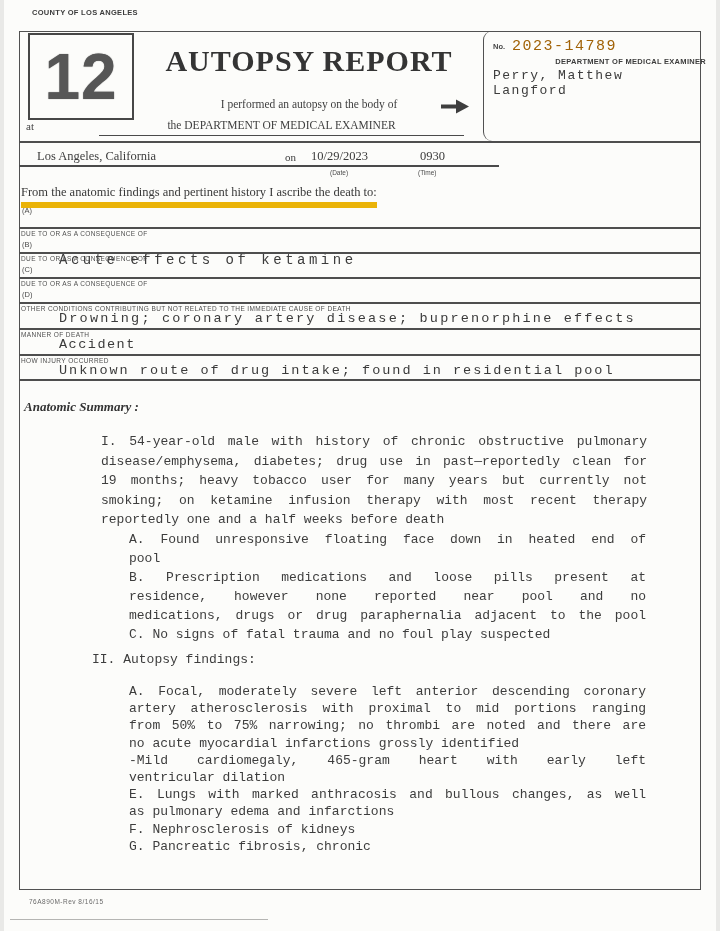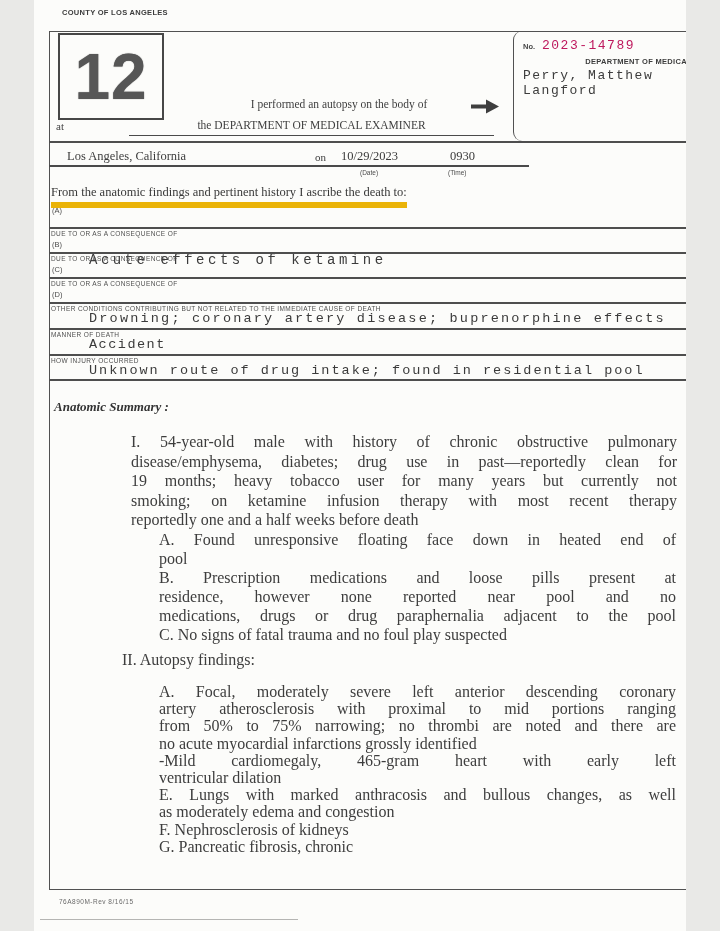--- a/index.html
+++ b/index.html
@@ -1,17 +1,17 @@
 <!DOCTYPE html>
 <html><head>
 <meta charset="utf-8">
 <style>
   html,body{margin:0;padding:0;background:#e9e9e7;}
   .page{
-    position:relative; width:652px; height:931px; margin:0 auto;
+    position:relative; width:712px; height:931px; margin:0 auto;
     background:#fcfcfa; overflow:hidden;
     font-family:"Liberation Serif", serif; color:#3a3a3a;
   }
   
   .abs{position:absolute;}
   .rule{position:absolute; left:15px; width:682px; height:1.5px; background:#4e4e4e;}
   .sans{font-family:"Liberation Sans", sans-serif;}
   .mono{font-family:"Liberation Mono","DejaVu Sans Mono",monospace;}
   .serif{font-family:"Liberation Serif","DejaVu Serif",serif;}
 
@@ -31,21 +31,21 @@
   .report-title{left:140px; top:44px; width:330px; text-align:center;
                 font-size:30px; font-weight:bold; letter-spacing:1px; color:#343434;}
   .performed-line{left:140px; top:98px; width:330px; text-align:center; font-size:11.5px; color:#3e3e3e;}
   .arrow-icon{left:437px; top:99px;}
   .dept-line-wrap{left:95px; top:119px; width:365px; text-align:center; padding-bottom:4px;
                   border-bottom:1.5px solid #4a4a4a; font-size:11.5px; color:#3e3e3e;}
 
   
   .case-box{left:479px; top:31px; width:217px; height:110px; border-left:1.5px solid #515151;border-radius:9px;}
   .no-label{left:9px; top:11px; font-size:7.5px; font-weight:bold; color:#474747;}
-  .case-number{left:28px; top:7px; font-size:13px; letter-spacing:1.5px; color:#be185d;}
+  .case-number{left:28px; top:7px; font-size:15px; letter-spacing:1.5px; color:#a16207;}
   .decedent-name{left:9px; top:37px; font-size:13px; letter-spacing:1.5px; color:#3c3c3c;}
 
   
   .location-line{left:15px; top:165px; width:480px; height:1.5px; background:#4a4a4a;}
   .location-text{left:33px; top:149px; font-size:12.5px; color:#3c3c3c;}
   .on-label{left:281px; top:151px; font-size:11px;}
   .date-value{left:307px; top:149px; font-size:12.5px;}
   .date-caption{left:326px; top:169px; font-size:6.5px; color:#4c4c4c;}
   .time-value{left:416px; top:149px; font-size:12.5px;}
   .time-caption{left:414px; top:169px; font-size:6.5px; color:#4c4c4c;}
@@ -57,22 +57,22 @@
               font-family:"Liberation Sans",sans-serif;}
   .paren-label{position:absolute; left:18px; font-size:7.5px; color:#4a4a4a; font-family:"Liberation Sans",sans-serif;}
   .cause-value{position:absolute; left:55px; color:#3b3b3b; font-family:"Liberation Mono","DejaVu Sans Mono",monospace;}
   .v-a{top:204px; font-size:14px; letter-spacing:3.5px;margin-top:48px;}
   .v-other{top:311px; font-size:13.5px; letter-spacing:2.2px;}
   .v-manner{top:337px; font-size:13.5px; letter-spacing:1.5px;}
   .v-how{top:363px; font-size:13.5px; letter-spacing:2px;}
 
   
   .summary-heading{left:20px; top:399px; font-size:13px; font-weight:bold; font-style:italic; color:#333;}
-  .para{position:absolute; font-family:Liberation Serif, serif;
-        font-size:16px; color:#3d3d3d;}
+  .para{position:absolute; font-family:Liberation Mono, monospace;
+        font-size:13px; color:#3d3d3d;}
   .para .line{text-align:justify; text-align-last:justify; white-space:normal;}
   .para .line:last-child{text-align-last:left;}
   .para.justify-last .line:last-child{text-align-last:justify;}
   .block-I{left:97px; top:432px; width:546px; line-height:19.5px;}
   .block-sub1{left:125px; top:530px; width:517px; line-height:19px;}
   .block-sub1 .p{margin:0;}
   .block-II{left:88px; top:651px; width:300px; line-height:18px;}
   .block-sub2{left:125px; top:683px; width:517px; line-height:17.2px;}
 
   
@@ -87,20 +87,21 @@
   <div class="abs sans county-header">COUNTY OF LOS ANGELES</div>
   <div class="abs sans dept-header">DEPARTMENT OF MEDICAL EXAMINER</div>
 
   <div class="abs outer-box"></div>
 
   <div class="abs box-12">
     <span class="big-number">12</span>
   </div>
   <div class="abs serif at-label">at</div>
 
+  <div class="abs serif report-title">AUTOPSY REPORT</div>
   <div class="abs serif performed-line">I performed an autopsy on the body of</div>
   <span class="abs arrow-icon">
     <svg width="28" height="15" viewBox="0 0 28 15">
         <path d="M0 5.5 h15 v-5 l13 7 -13 7 v-5 h-15 z" fill="#3e3e3e"></path>
       </svg>
   </span>
   <div class="abs serif dept-line-wrap">the DEPARTMENT OF MEDICAL EXAMINER</div>
 
   <div class="abs case-box">
     <span class="abs sans no-label">No.</span>
@@ -181,21 +182,21 @@
         <div class="line">artery atherosclerosis with proximal to mid portions ranging</div>
         <div class="line">from 50% to 75% narrowing; no thrombi are noted and there are</div>
         <div class="line">no acute myocardial infarctions grossly identified</div>
       </div>
     <div class="para p" style="position:static;">
         <div class="line">-Mild cardiomegaly, 465-gram heart with early left</div>
         <div class="line">ventricular dilation</div>
       </div>
     <div class="para p" style="position:static;">
         <div class="line">E. Lungs with marked anthracosis and bullous changes, as well</div>
-        <div class="line">as moderately edema and congestion</div>
+        <div class="line">as pulmonary edema and infarctions</div>
       </div>
     <div class="para p" style="position:static;">
         <div class="line">F. Nephrosclerosis of kidneys</div>
       </div>
     <div class="para p" style="position:static;">
         <div class="line">G. Pancreatic fibrosis, chronic</div>
       </div>
   </div>
 
   <div class="abs sans footer-code">76A890M-Rev 8/16/15</div>

